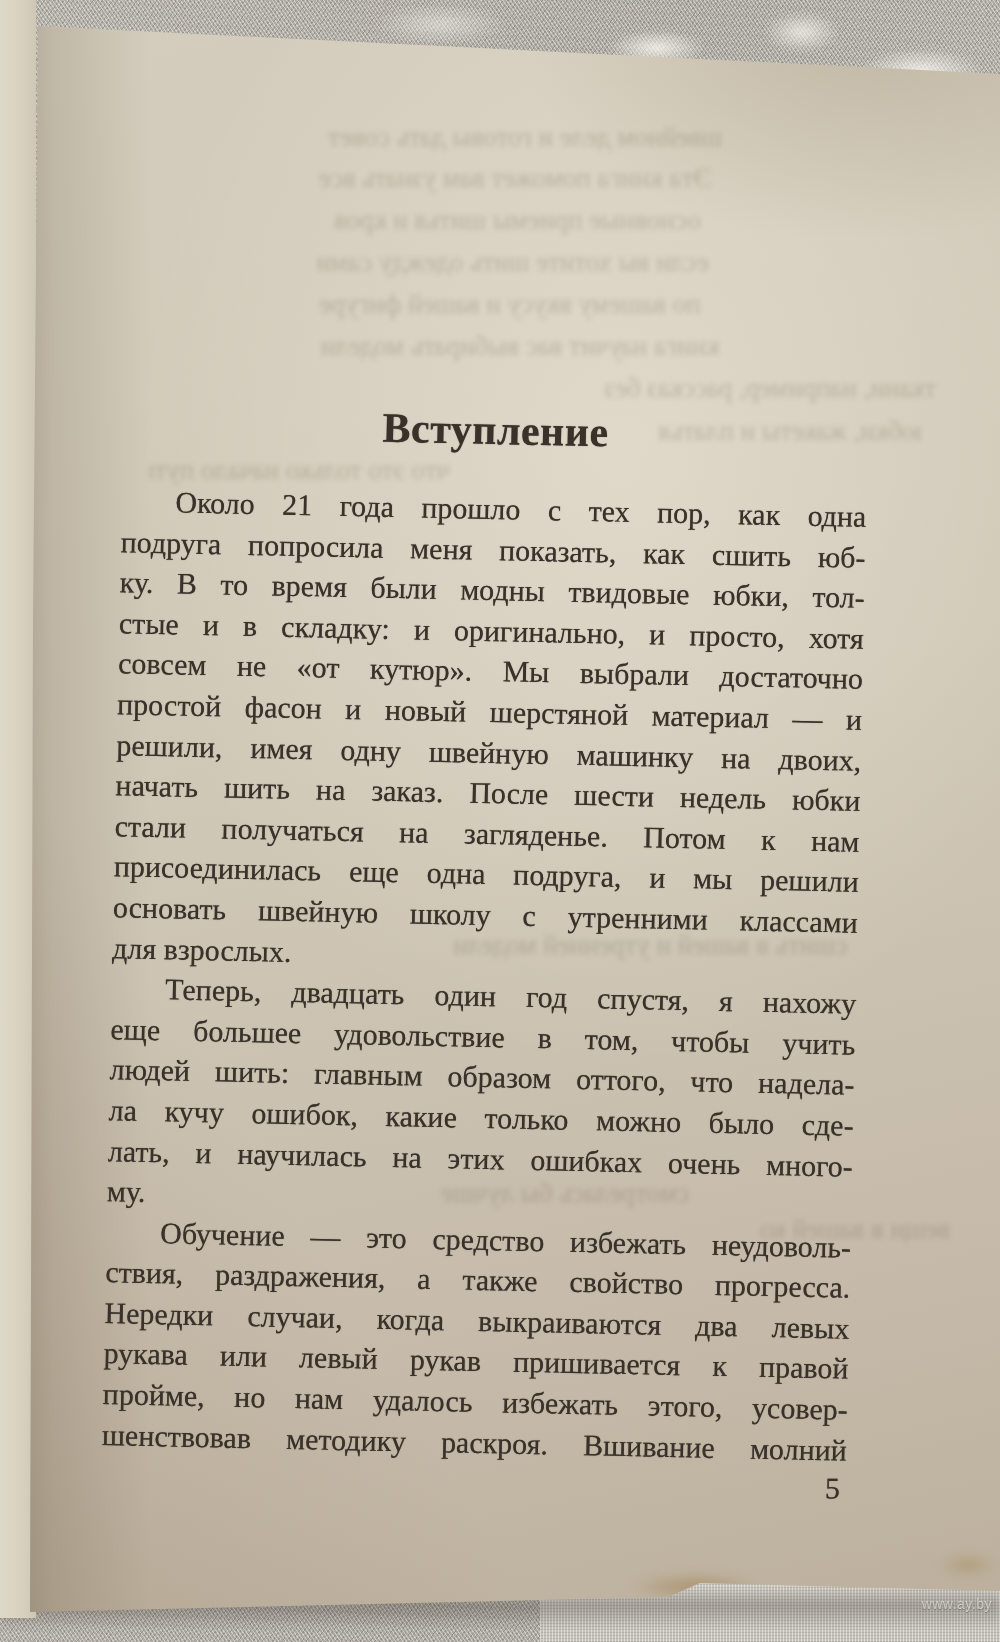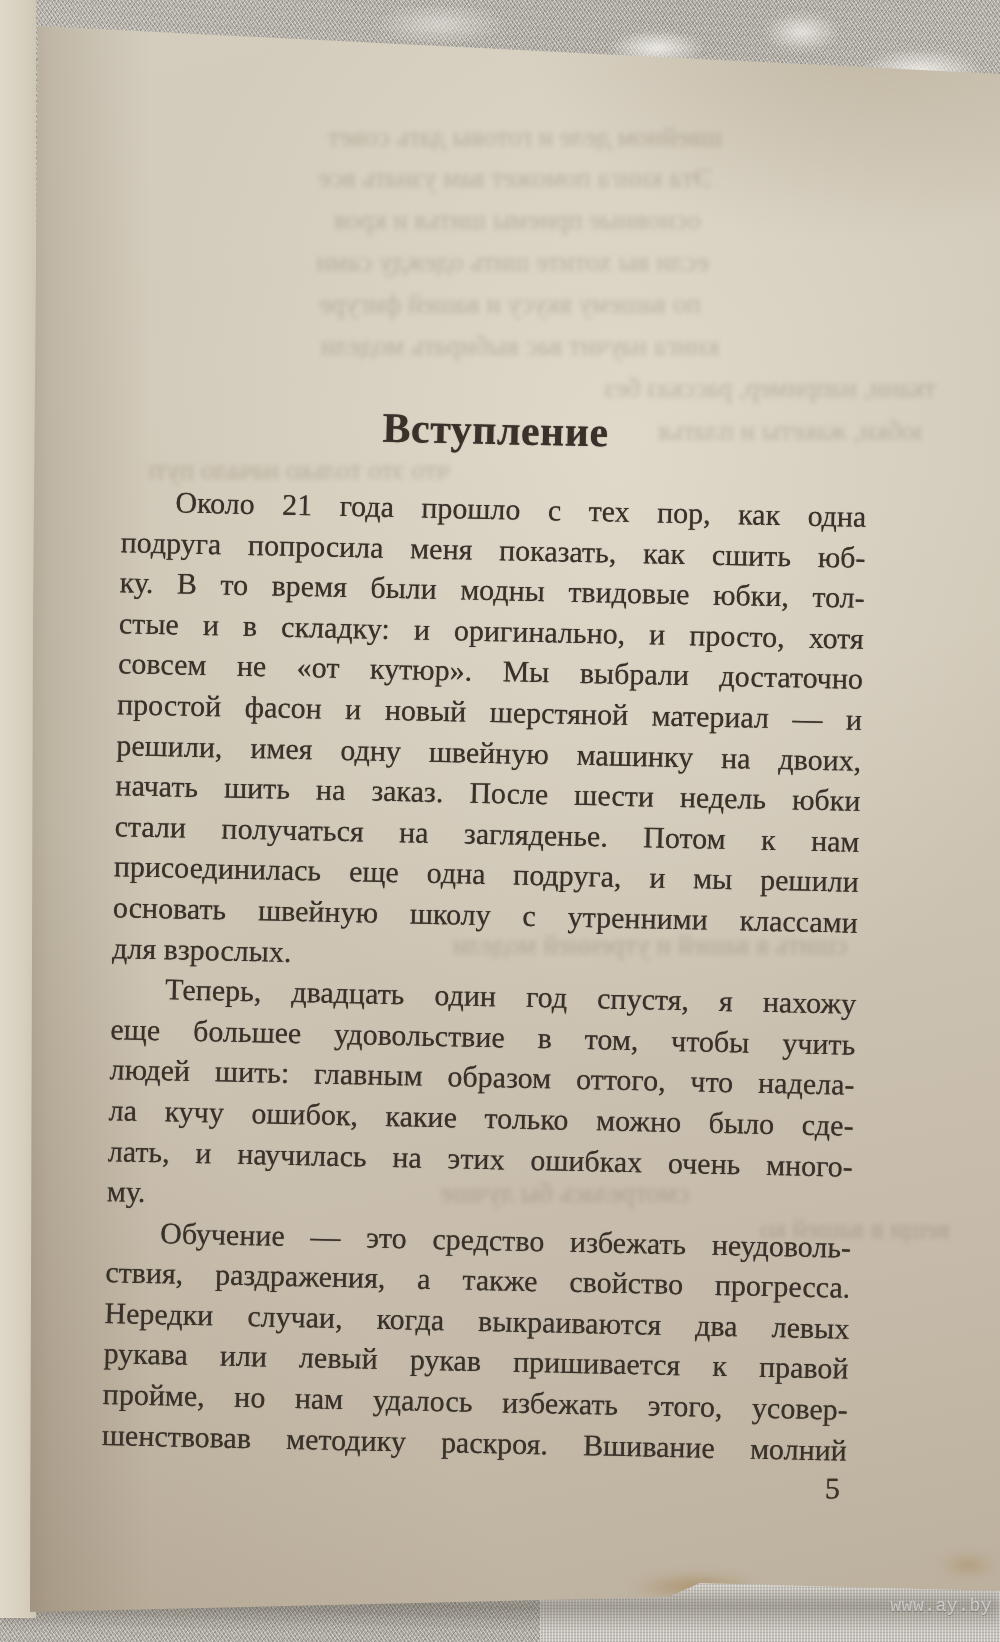--- a/index.html
+++ b/index.html
@@ -88,21 +88,21 @@
   }
   .ln.indent{padding-left:54px;}
   .ln.end{text-align-last:left;}
   .pagenum{
     position:absolute;left:724px;top:1466px;font-size:30px;line-height:30px;
     text-shadow:0 0 0.8px rgba(45,38,30,0.75);
   }
   
   .watermark{
     position:absolute;right:8px;top:1596px;
-    font-family:Liberation Mono, monospace;font-size:18px;
+    font-family:Liberation Sans, sans-serif;font-size:14px;
     color:rgba(240,240,238,0.65);text-shadow:0 1px 1px rgba(90,88,82,0.6);
     letter-spacing:0.5px;
   }
 </style>
 </head>
 <body>
 
 <div class="canvas">
 
   <div class="fabric">

